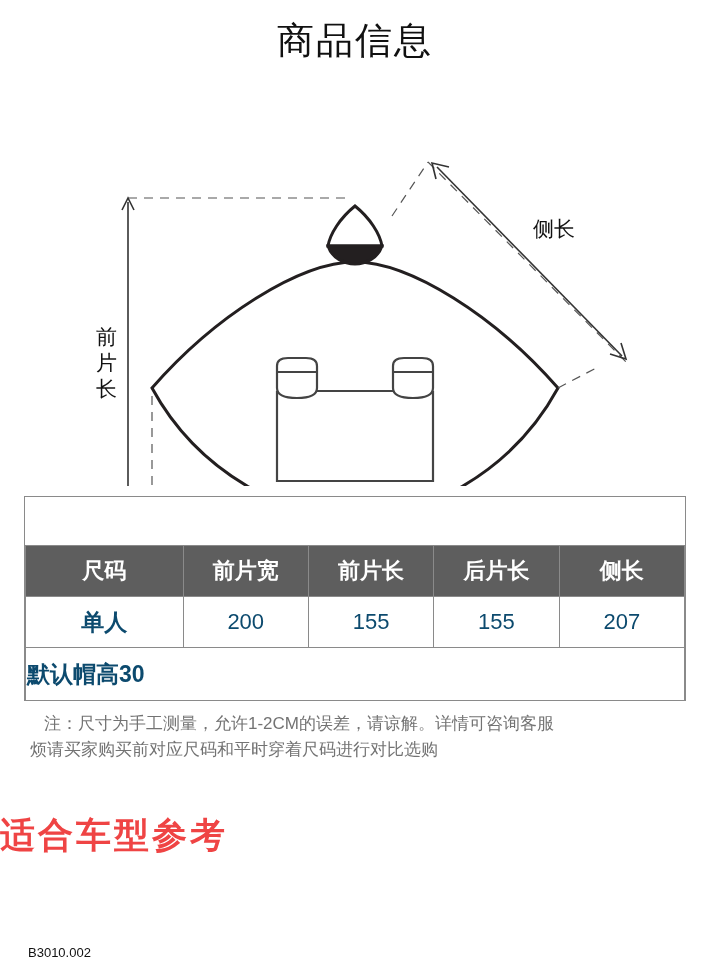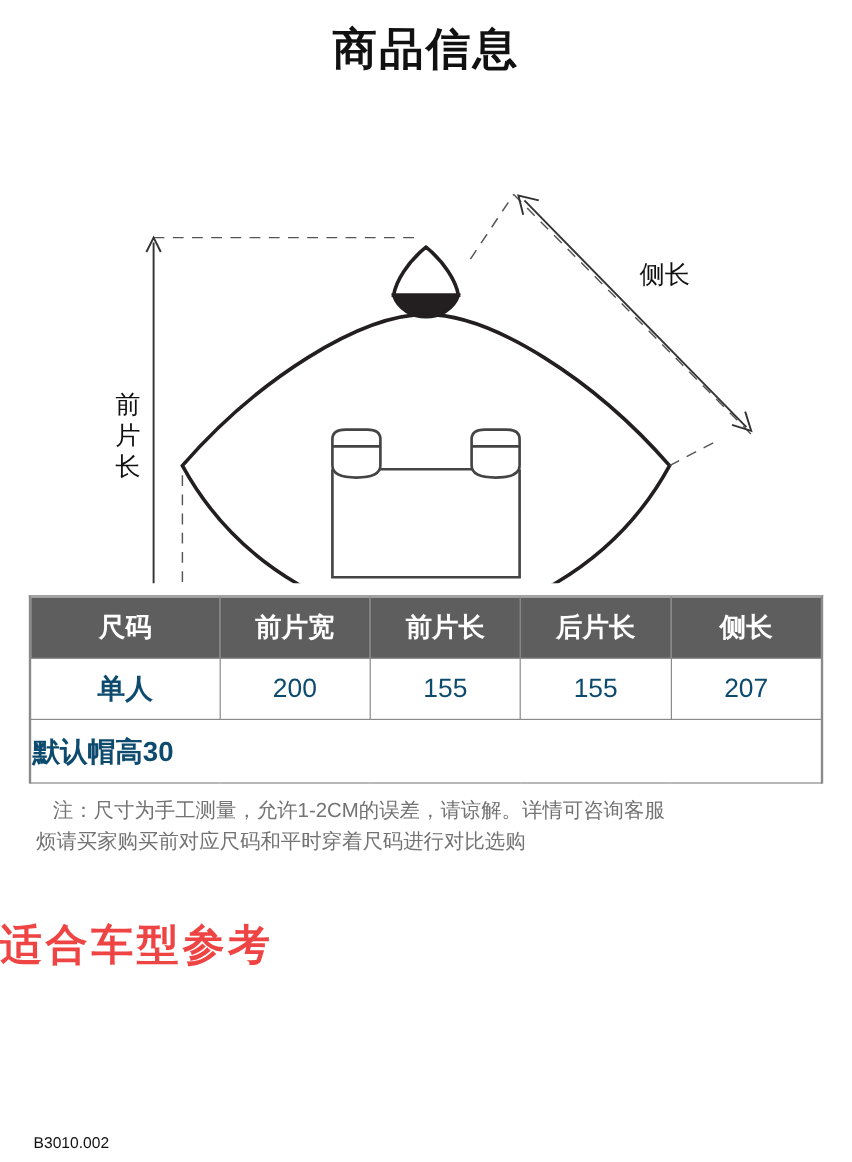--- a/index.html
+++ b/index.html
@@ -17,21 +17,21 @@
   }
   .page {
     width: 710px;
     height: 968px;
     position: relative;
     background: #fff;
   }
   .title {
     text-align: center;
     font-size: 37px;
-    font-weight: bold;
+    font-weight: normal;
     letter-spacing: 2px;
     padding-top: 16px;
     color: #111;
   }
   .diagram-wrap {
     position: relative;
     width: 710px;
     height: 420px;
   }
   .diagram-wrap svg {
@@ -46,20 +46,21 @@
   
   .table-wrap {
     margin: 10px 24px 0 24px;
     border: 1px solid #8a8a8a;
     border-bottom: none;
   }
   table.sizes {
     border-collapse: collapse;
     width: 100%;
     table-layout: fixed;
+    margin-top: 48px;
   }
   table.sizes th, table.sizes td {
     border: 1px solid #8a8a8a;
     text-align: center;
     font-size: 22px;
     color: #0c4a6e;
   }
   table.sizes thead th {
     background: #5e5e5e;
     color: #ffffff;

